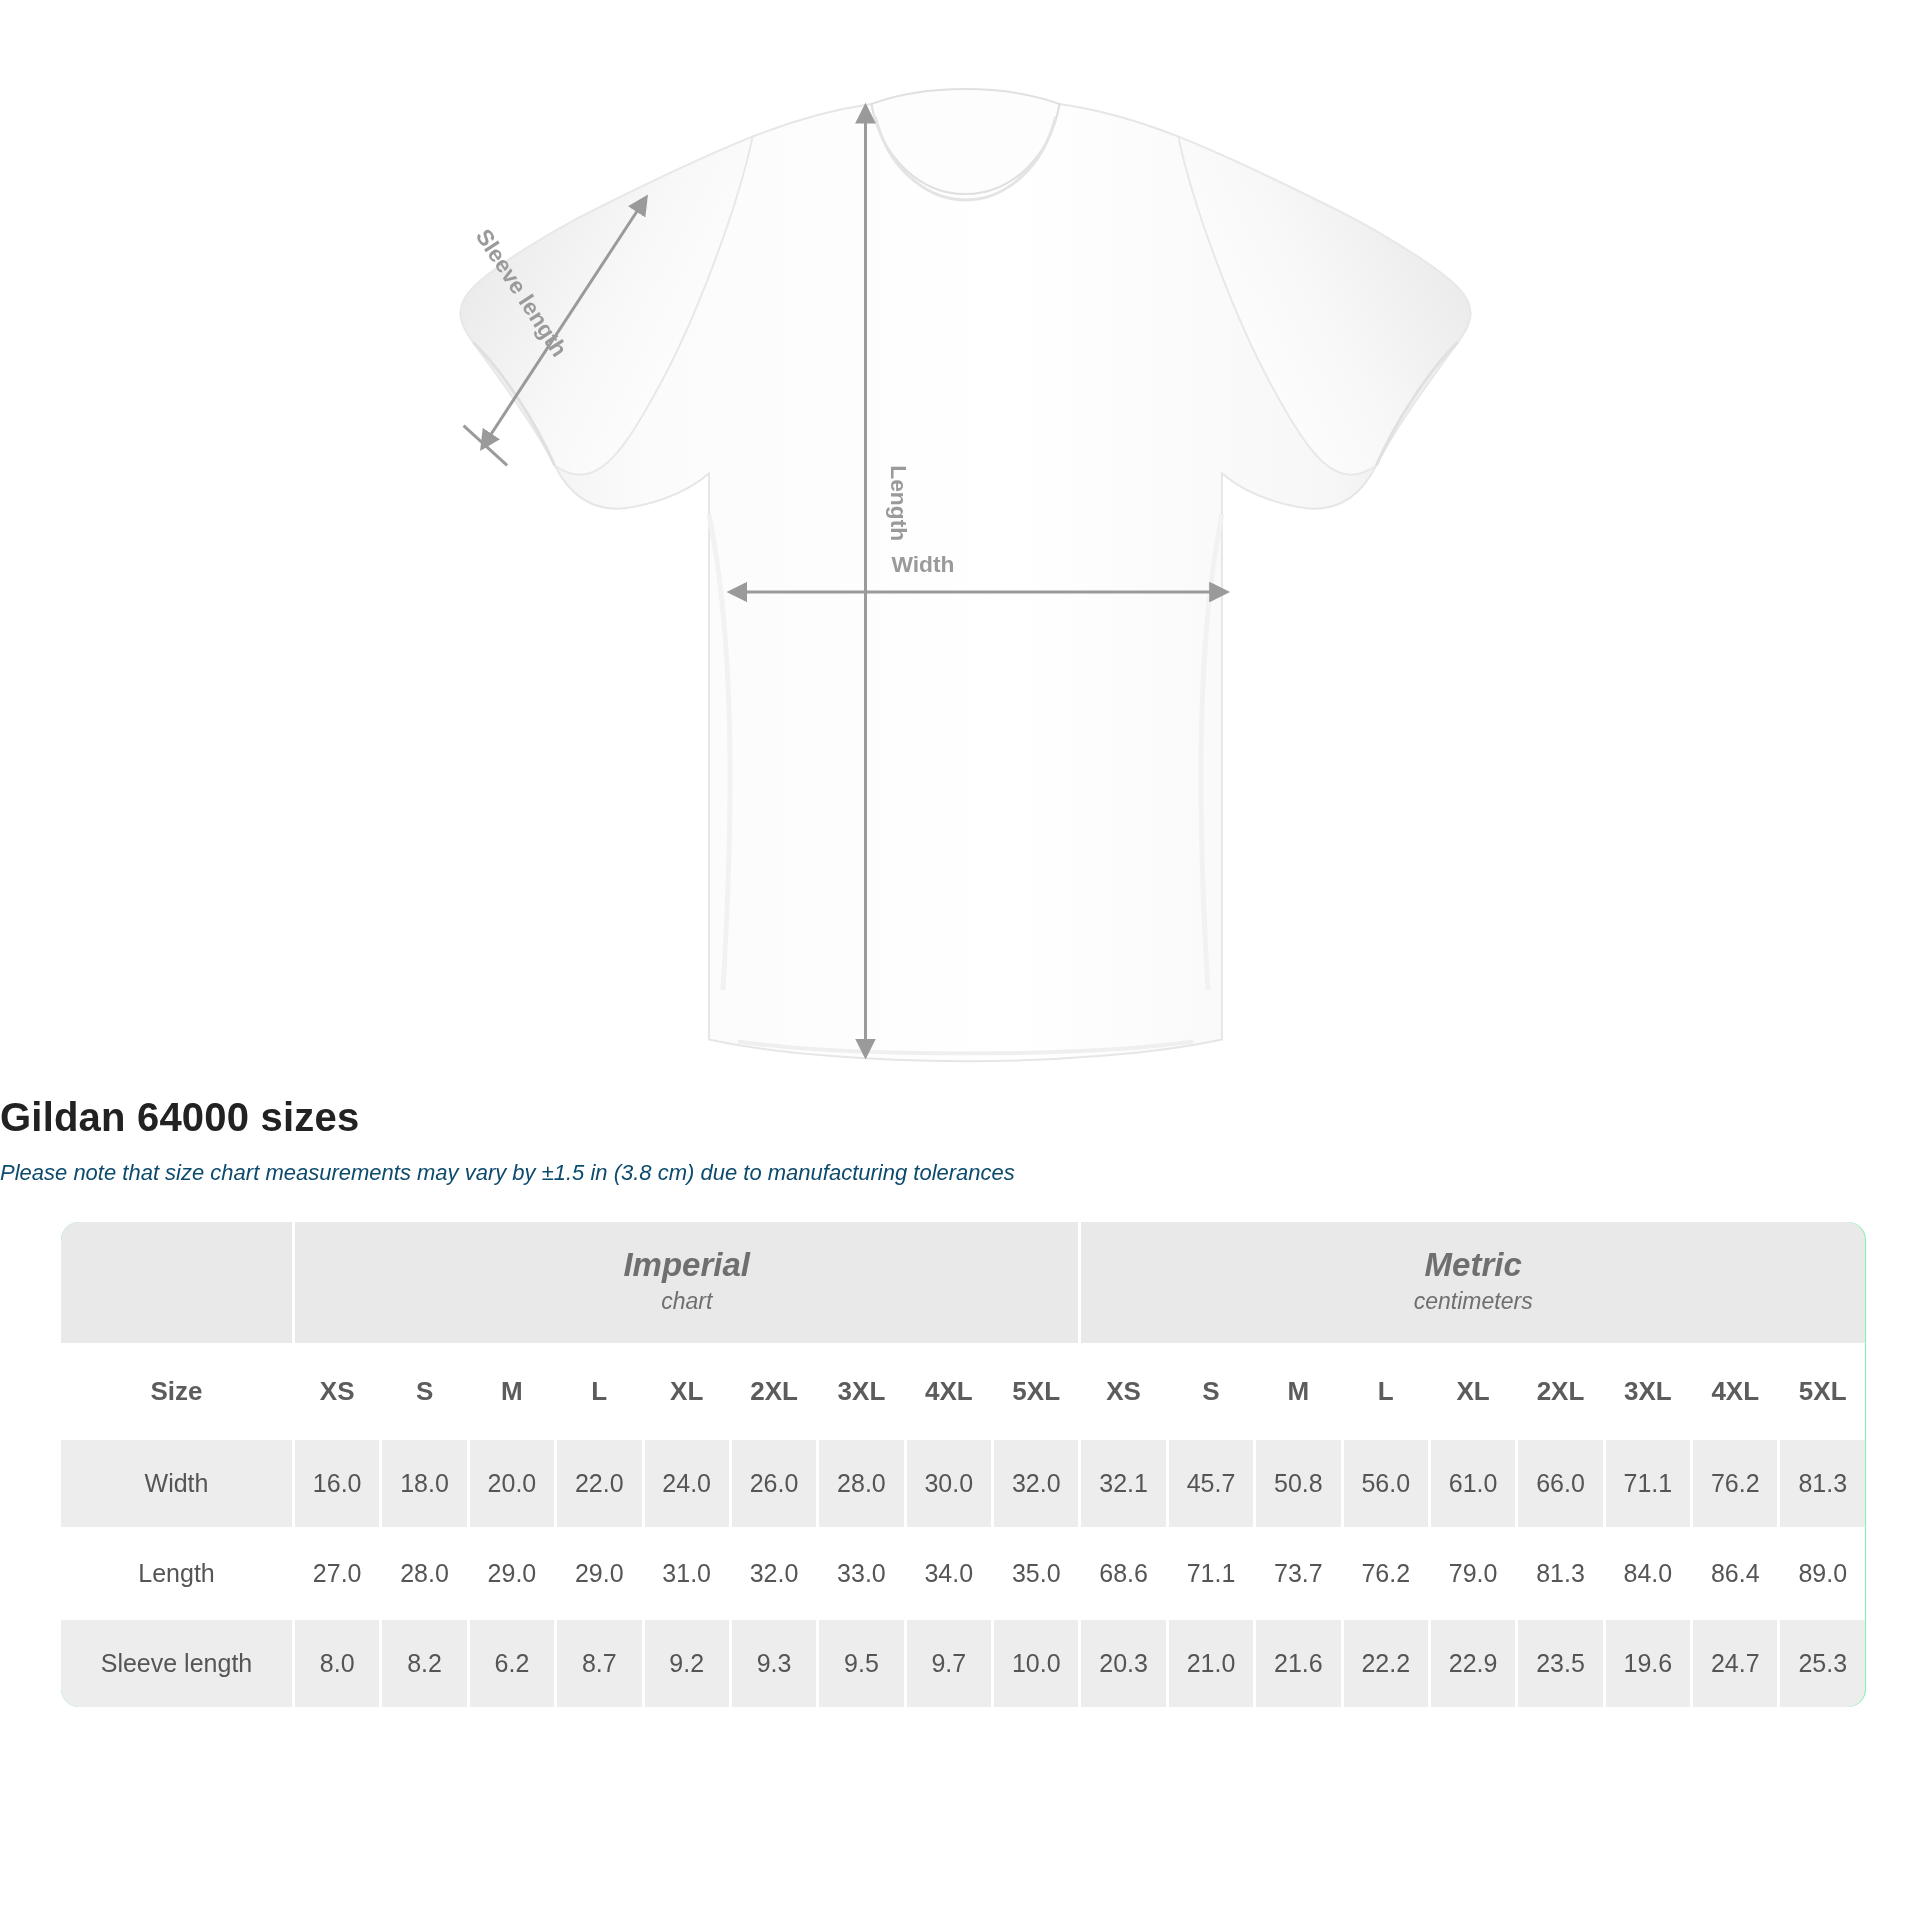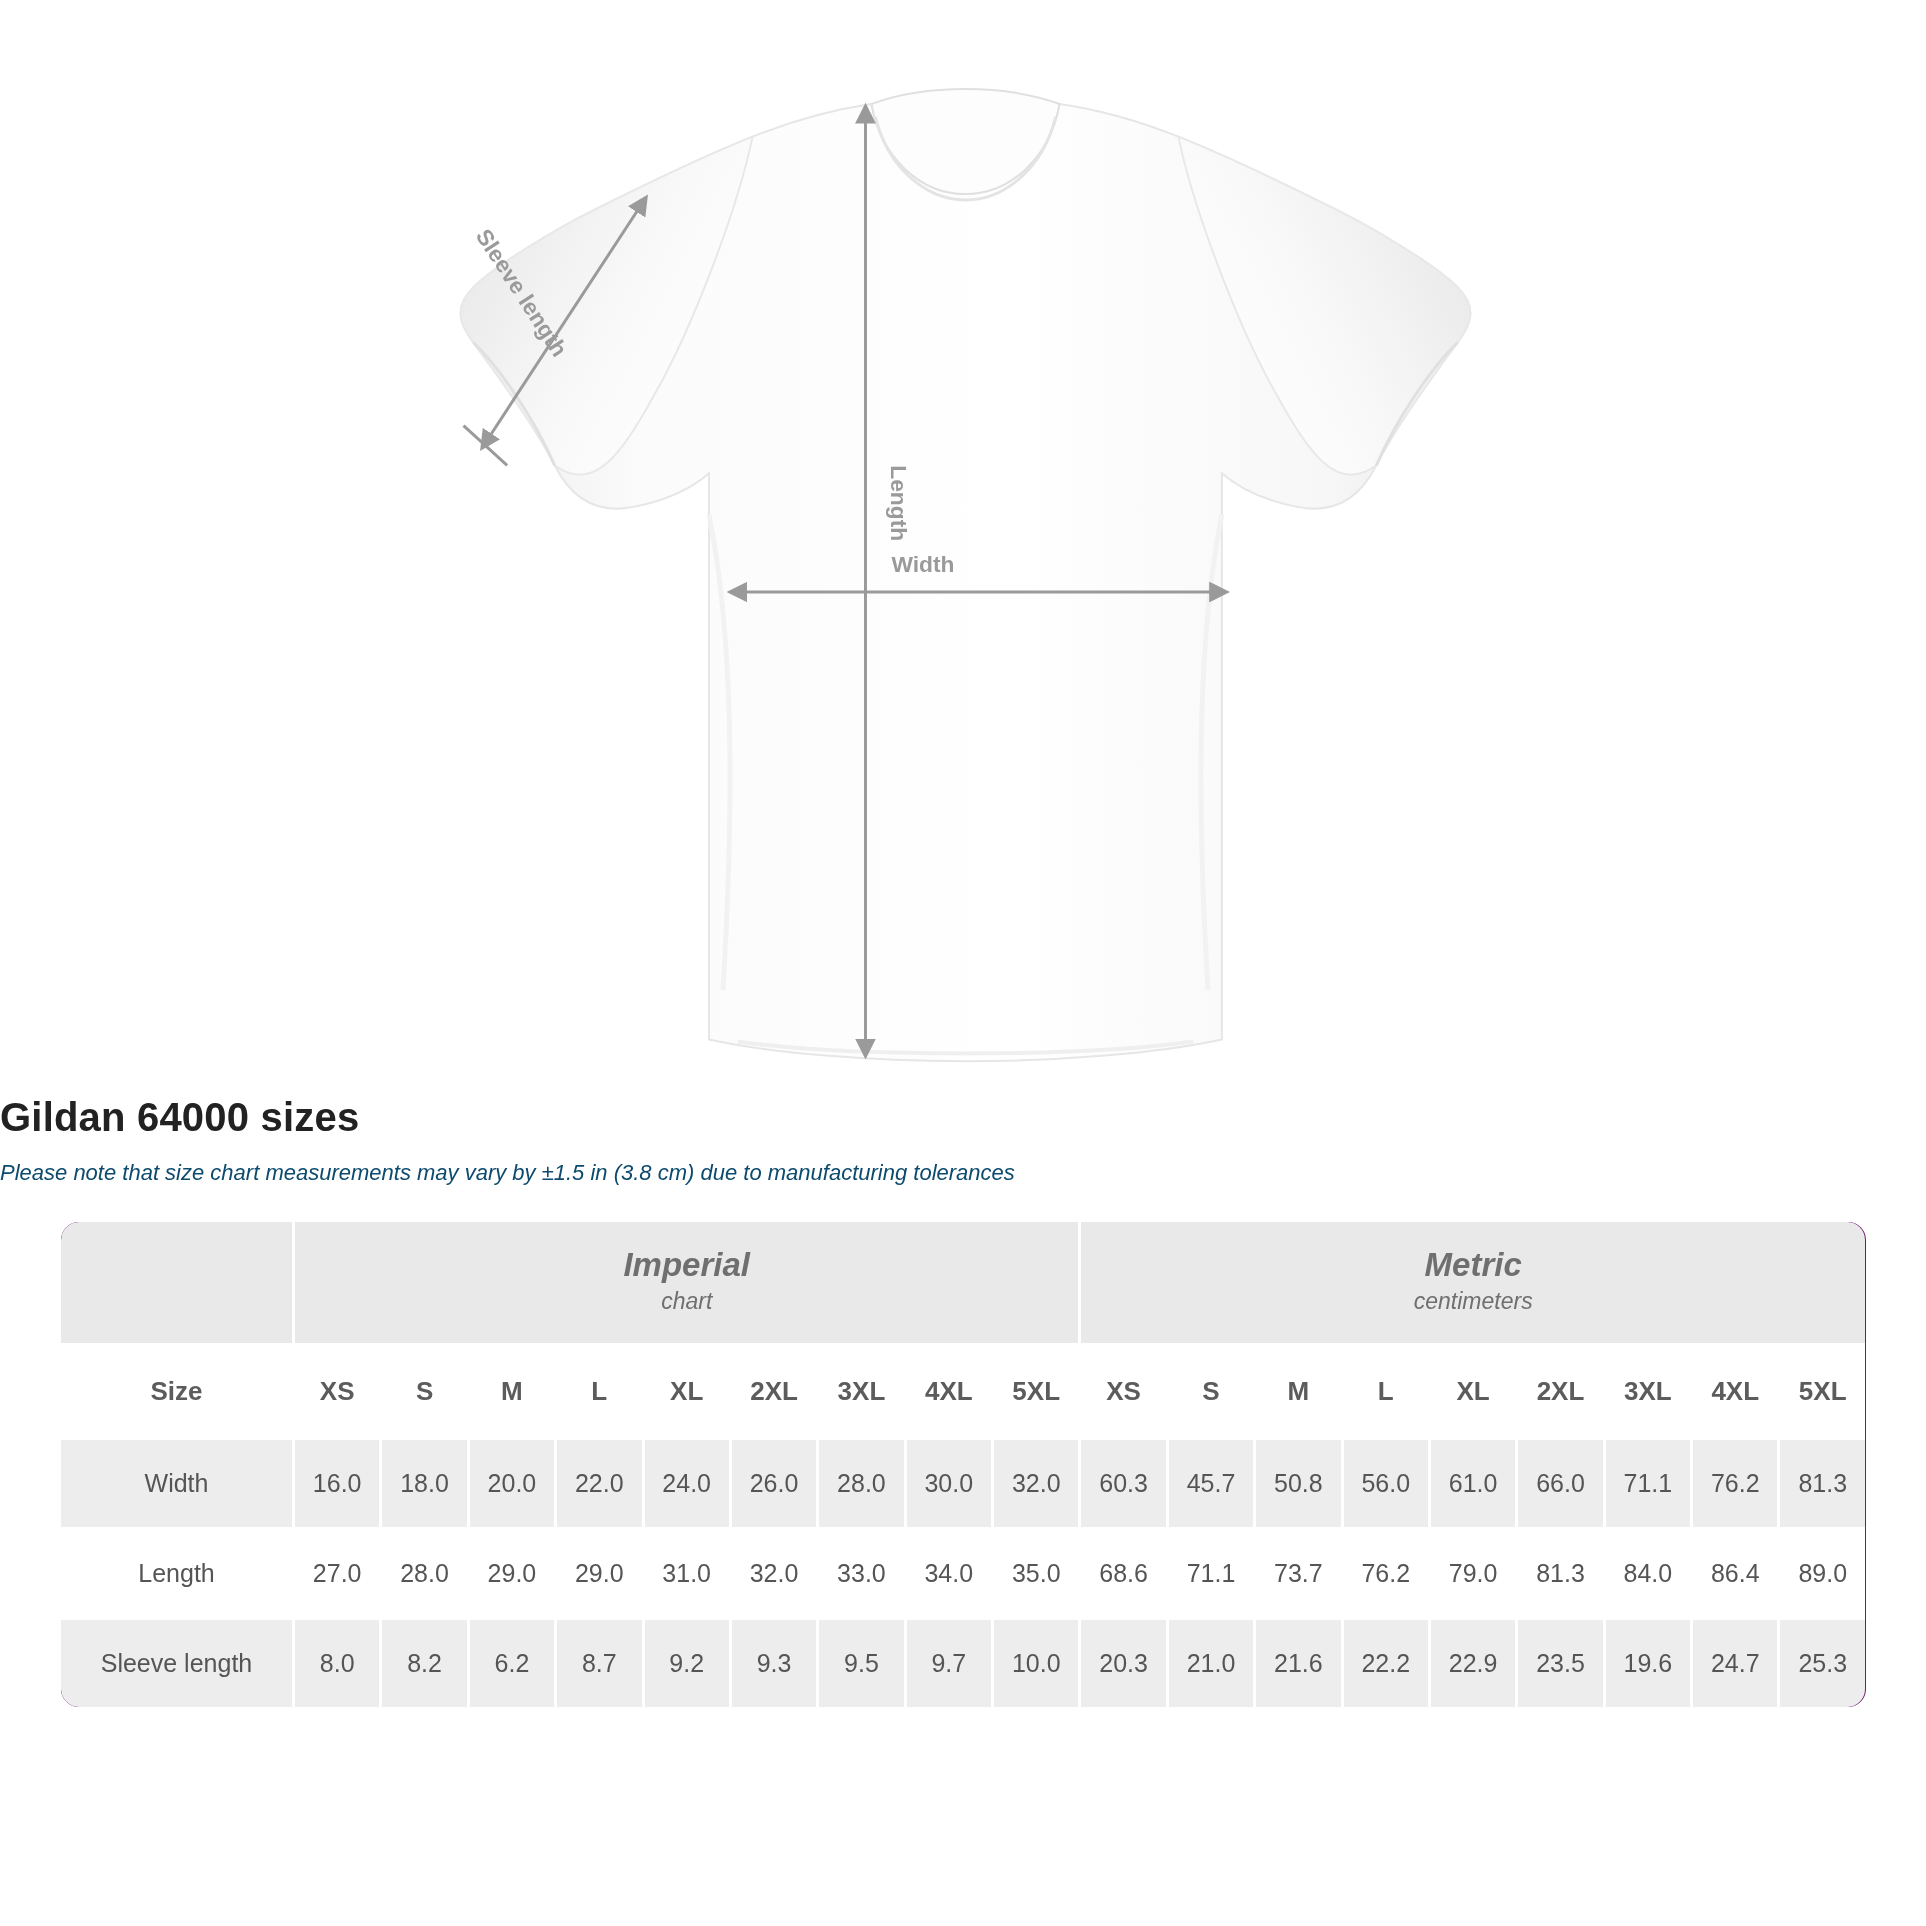--- a/index.html
+++ b/index.html
@@ -48,21 +48,21 @@
     font-style: italic;
     color: #0c4a6e;
     margin-top: 20px;
   }
 
   
   .table-wrap {
     margin: 36px 61px 0 61px;
     border-radius: 18px;
     overflow: hidden;
-    background: #701a75;
+    background: #86efac;
   }
   table.size-table {
     border-collapse: separate;
     border-spacing: 0;
     width: 1804px;
     table-layout: fixed;
   }
   table.size-table td,
   table.size-table th {
     text-align: center;
@@ -307,21 +307,21 @@
           <td class="rowlabel">Width</td>
           <td>16.0</td>
           <td>18.0</td>
           <td>20.0</td>
           <td>22.0</td>
           <td>24.0</td>
           <td>26.0</td>
           <td>28.0</td>
           <td>30.0</td>
           <td>32.0</td>
-          <td>60.3</td>
+          <td>32.1</td>
           <td>45.7</td>
           <td>50.8</td>
           <td>56.0</td>
           <td>61.0</td>
           <td>66.0</td>
           <td>71.1</td>
           <td>76.2</td>
           <td>81.3</td>
         </tr>
 

